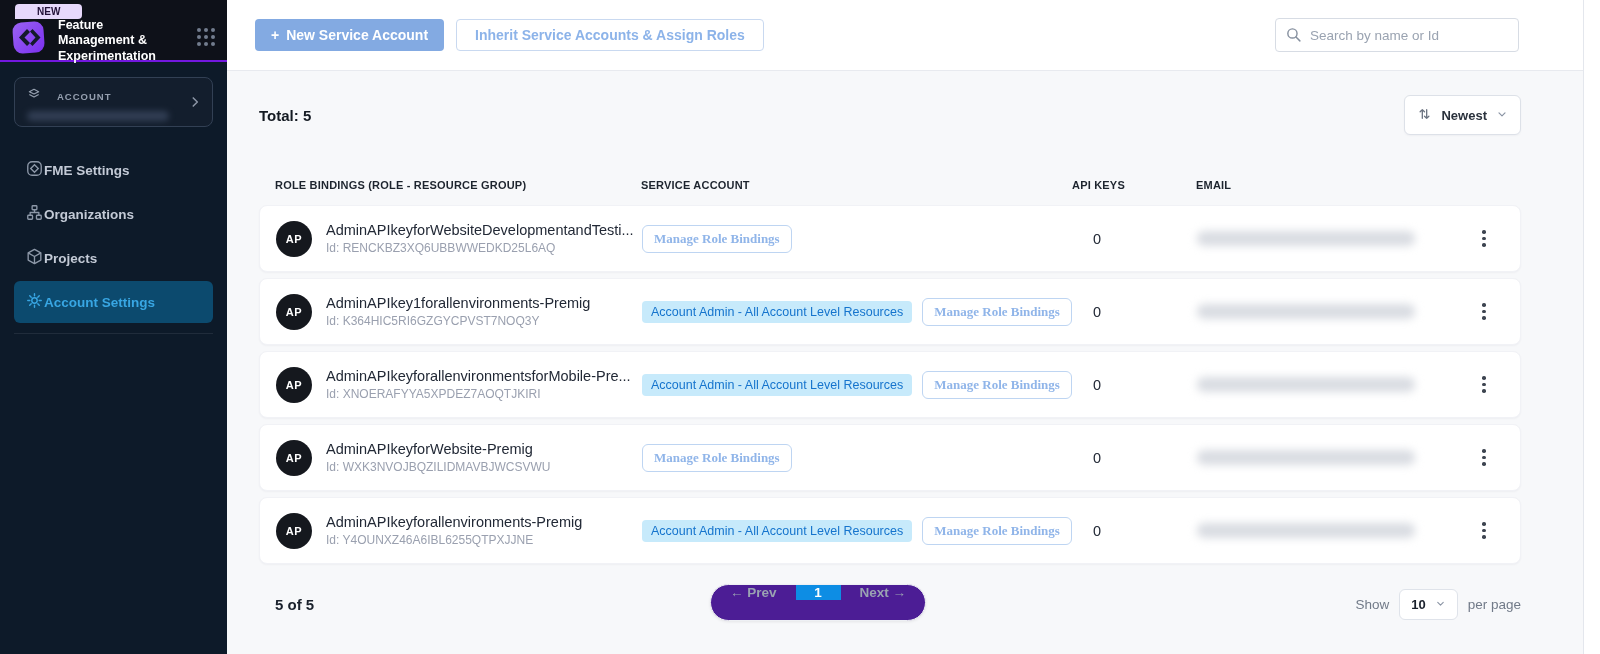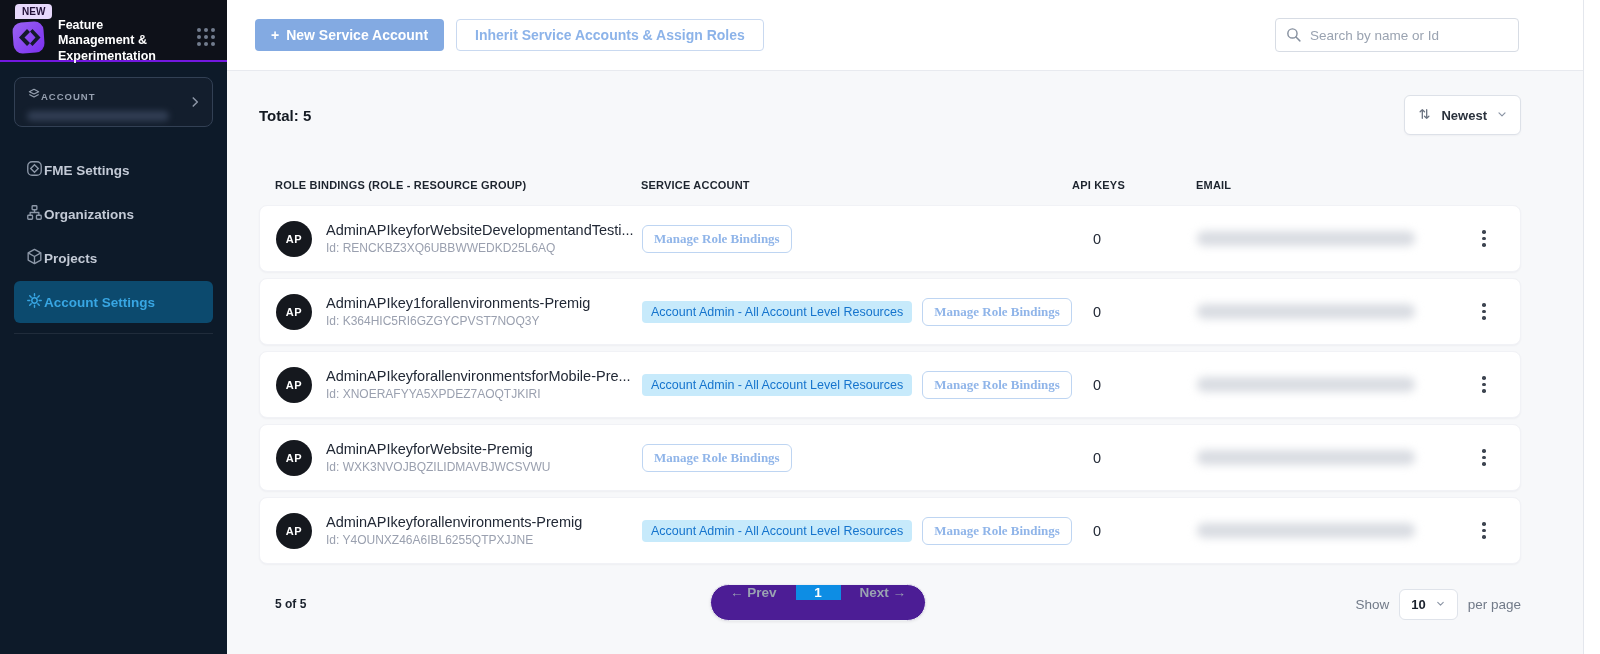--- a/index.html
+++ b/index.html
@@ -7,32 +7,32 @@
   body { font-family: "Liberation Sans", sans-serif; background:#f7f8fa; }
   .app { position:relative; width:1600px; height:654px; }
 
   
   .sidebar { position:absolute; left:0; top:0; width:227px; height:654px;
              background:#0d1a29; z-index:5; }
   .sb-header { position:relative; height:62px; background:#0e1119;
                border-bottom:2px solid #7318e0; padding:16px 12px 0 10px;
                display:flex; align-items:flex-start; }
   .new-badge { position:absolute; top:4px; left:15px; background:#e7d9fc; color:#221038;
-               font-size:10px; font-weight:bold; padding:2px 7px; border-radius:4px 4px 4px 0; z-index:2;}
+               font-size:10px; font-weight:bold; padding:2px 22px; border-radius:4px 4px 4px 0; z-index:2;}
   .logo-box { width:38px; height:38px; flex:0 0 38px; margin-top:2px; }
   .sb-title { color:#fff; font-size:12.5px; font-weight:bold; line-height:1.22;
               margin-left:10px; margin-top:2px; width:118px; }
   .grid-icon { margin-left:auto; margin-top:12px; display:grid;
                grid-template-columns:repeat(3,4px); grid-gap:3px; cursor:pointer;}
   .grid-icon i { width:4px; height:4px; border-radius:50%; background:#727c8e; display:block;}
 
   .account-card { margin:15px 14px 0 14px; height:50px; border:1px solid #324054;
                   border-radius:8px; background:#131e2d; position:relative;
                   padding:9px 28px 0 12px; cursor:pointer; }
-  .account-top { display:flex; align-items:center; gap:0; }
+  .account-top { display:flex; align-items:center; gap:16px; }
   .account-label { color:#96a0b0; font-size:9.5px; font-weight:bold; letter-spacing:1px; }
   .account-blur { margin-top:6px; width:142px; height:10px; border-radius:5px;
                   background:#3c4961; filter:blur(3px); opacity:.75; }
   .account-chev { position:absolute; right:10px; top:17px; }
 
   .nav { margin-top:22px; }
   .nav-item { display:flex; align-items:center; height:42px;
               margin:0 14px 2px 14px; padding:0 11px; border-radius:6px;
               color:#c3cad6; font-size:13.5px; font-weight:600; cursor:pointer; }
   .nav-item svg { flex:0 0 19px; }
@@ -89,21 +89,21 @@
                 font-weight:bold; padding:5px 11px; border-radius:6px; cursor:pointer;
                 font-family:Liberation Serif, serif; white-space:nowrap; }
   .api-cell { font-size:14.5px; color:#222936; padding-left:20px; }
   .email-blur { width:218px; height:15px; border-radius:7px; background:#d9dce2;
                 filter:blur(4px); }
   .kebab { display:flex; flex-direction:column; gap:3px; align-items:center;
            justify-content:center; cursor:pointer; padding:4px; }
   .kebab i { width:3.5px; height:3.5px; border-radius:50%; background:#3d4450; display:block; }
 
   .pag-row { position:relative; margin-top:20px; height:40px; display:flex; align-items:center; }
-  .pag-count { font-size:12px; font-weight:bold; color:#1a212c; padding-left:16px; }
+  .pag-count { font-size:15px; font-weight:bold; color:#1a212c; padding-left:16px; }
   .pag-pill { position:absolute; left:451px; top:0; display:flex; align-items:flex-start;
               background:#4c1d95; border:1px solid #eef0f4; border-radius:19px; height:37px;
               overflow:hidden; box-shadow:0 1px 3px rgba(0,0,0,.08); }
   .pag-btn { display:flex; align-items:center; padding:0 19px; color:#9aa3b2;
              font-size:13.5px; font-weight:600; background:none; border:none;
              cursor:pointer; font-family:inherit; }
   .pag-page { width:45px; background:#0d8de4; color:#fff; font-size:13.5px; font-weight:600;
               display:flex; align-items:center; justify-content:center; cursor:pointer; }
   .show-group { margin-left:auto; display:flex; align-items:center; gap:10px;
                 color:#717a88; font-size:13.5px; }

